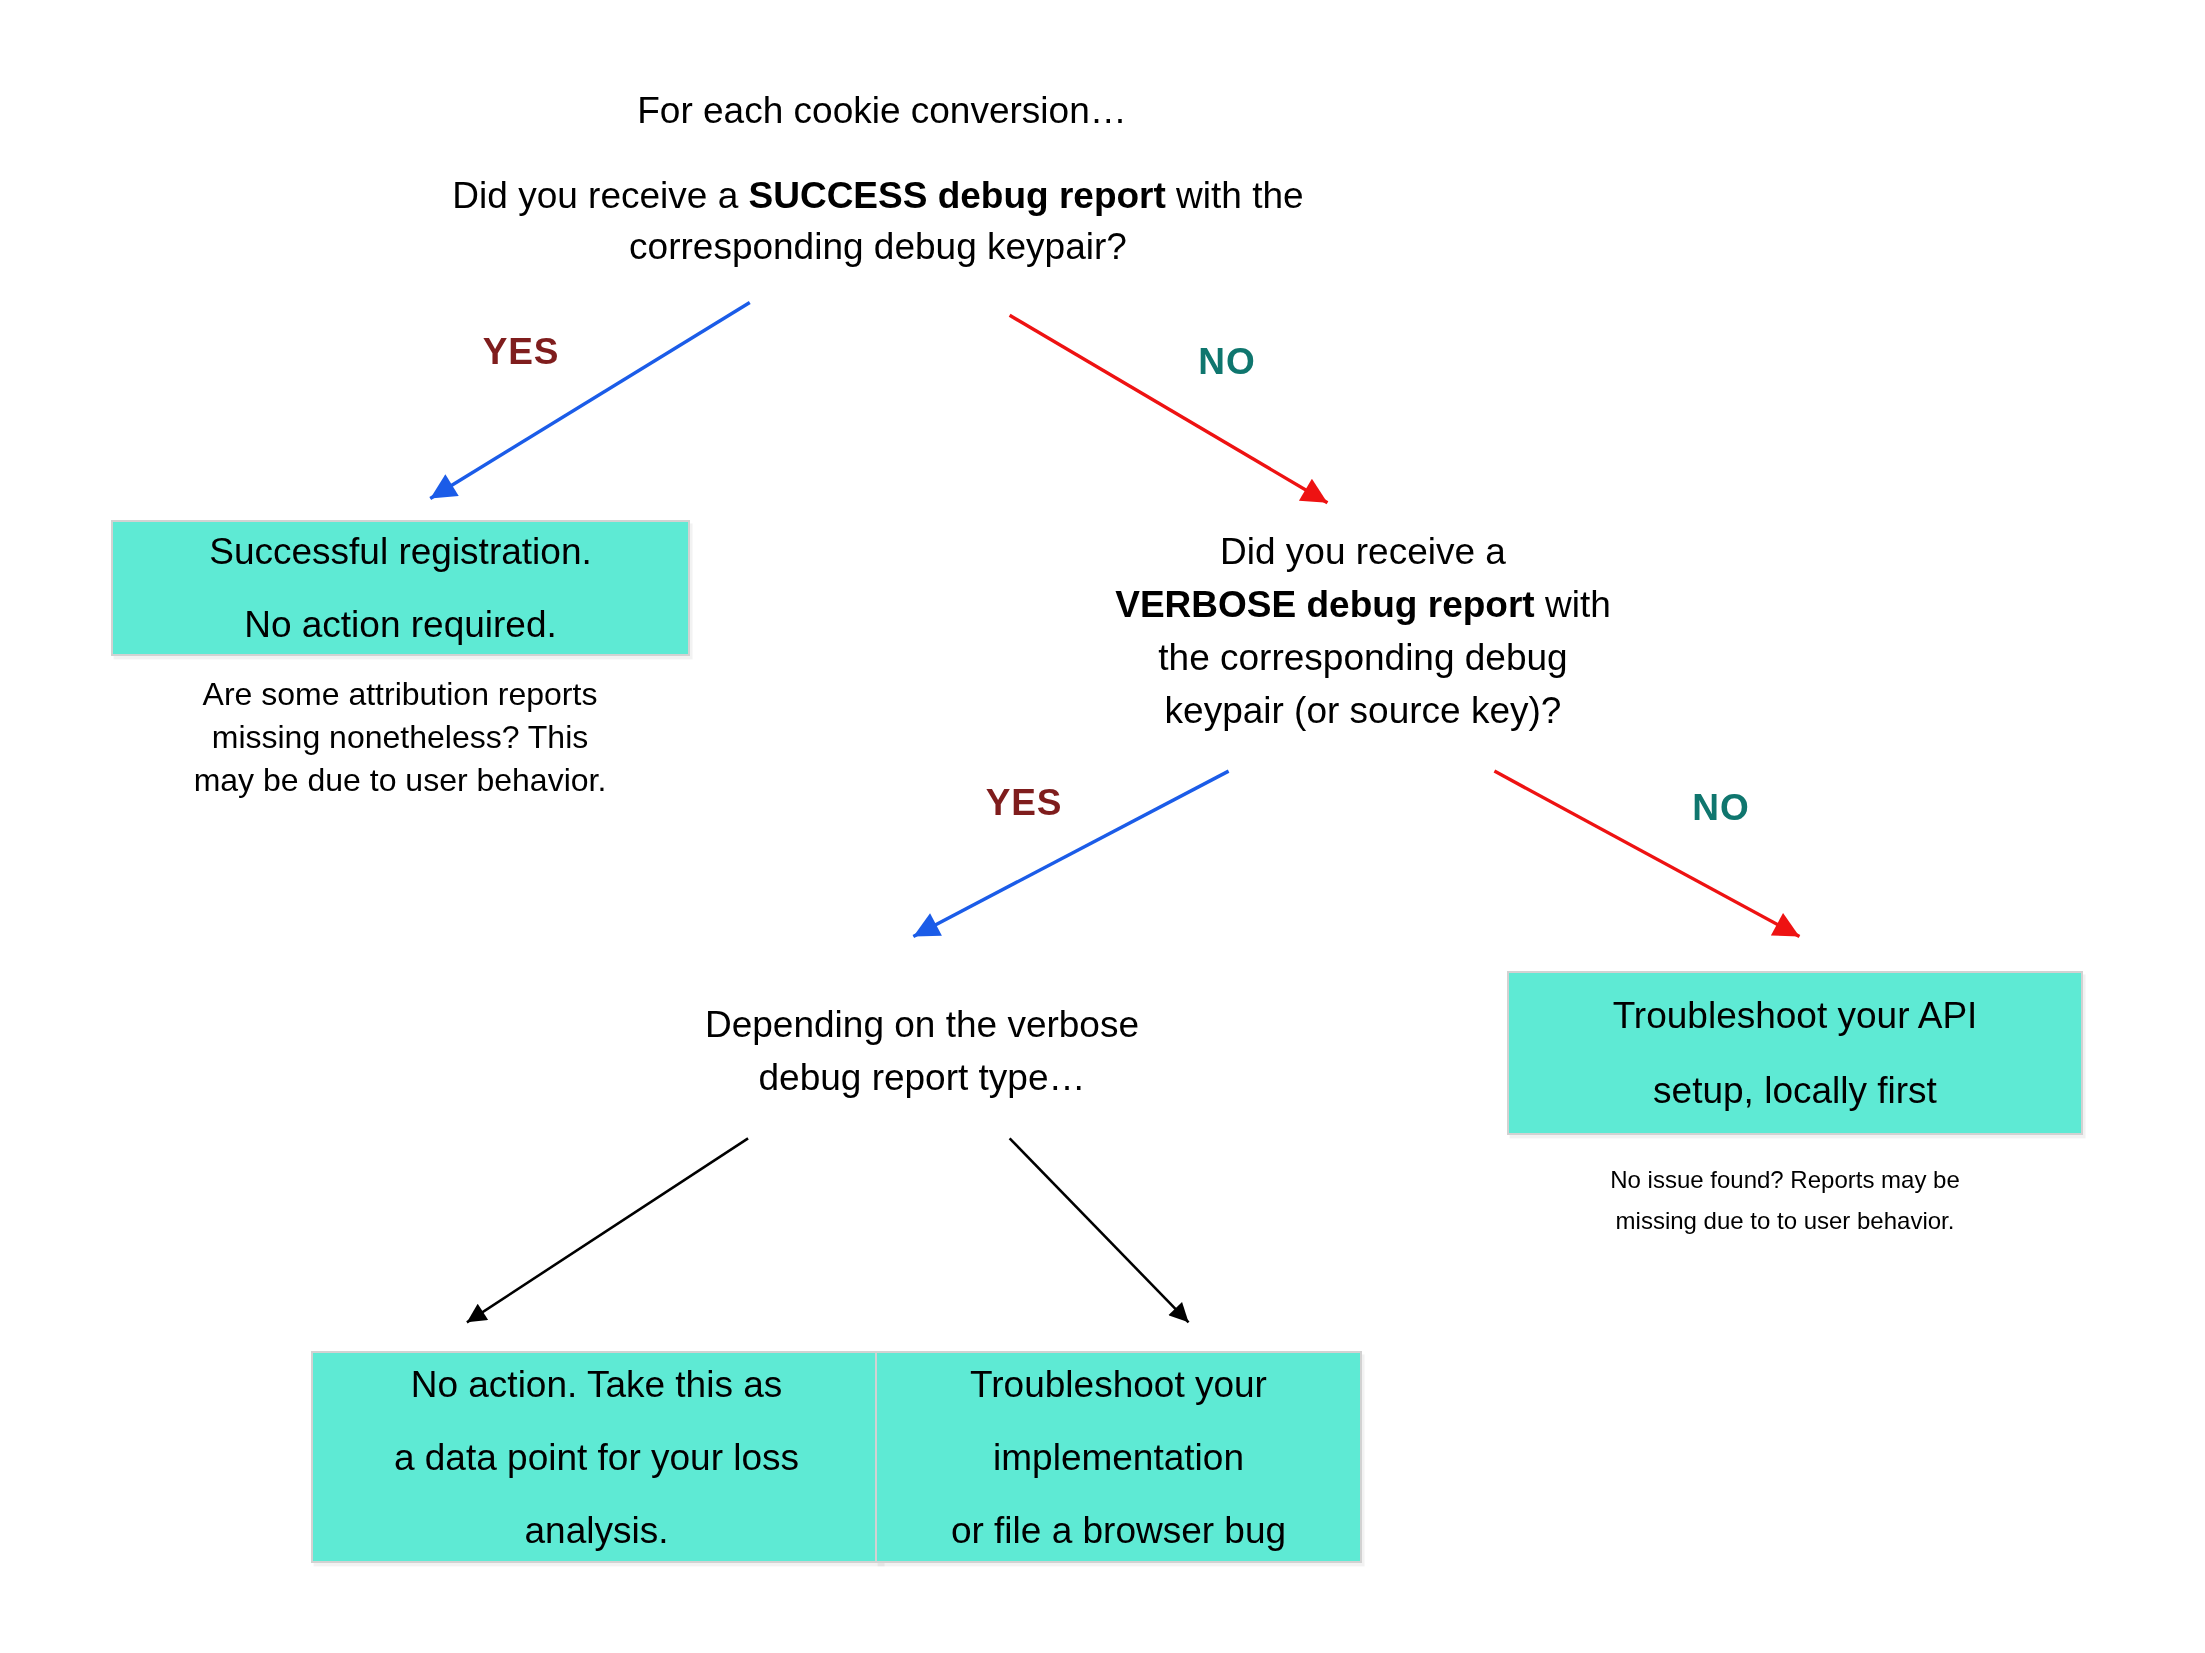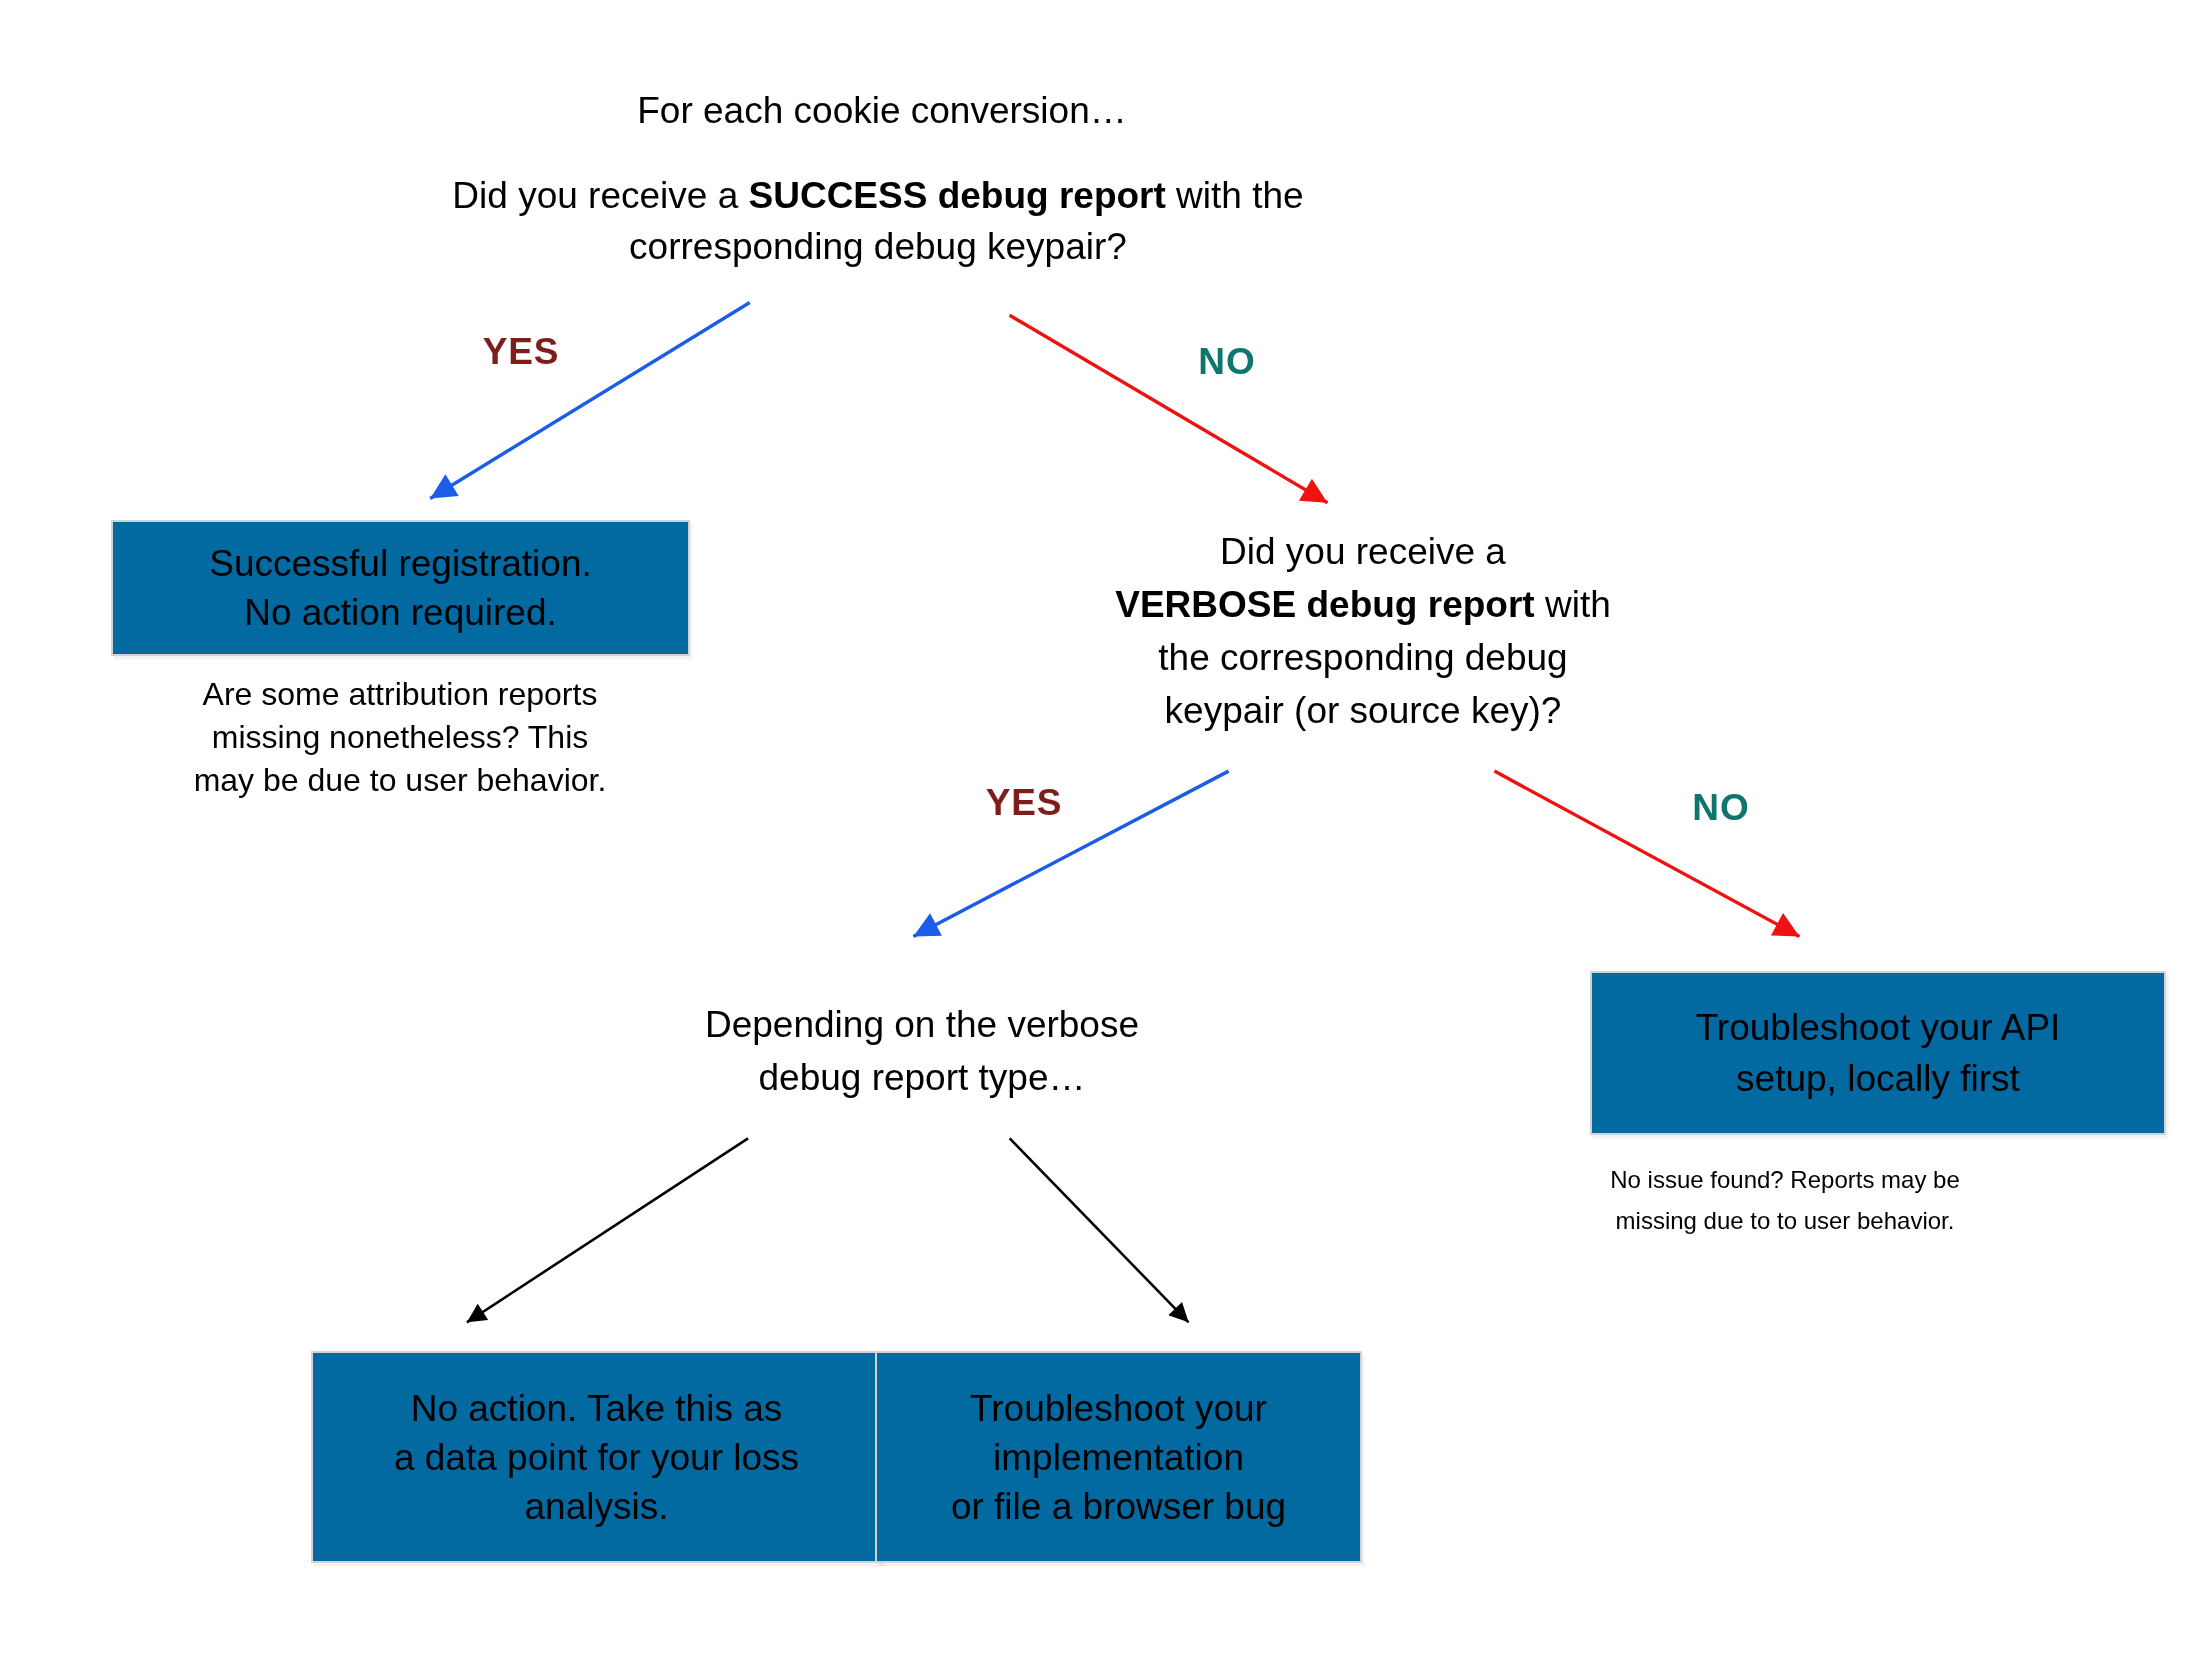--- a/index.html
+++ b/index.html
@@ -23,29 +23,30 @@
   .fs-main { font-size: 37px; line-height: 51px; }
   .fs-q2   { font-size: 37px; line-height: 53px; }
   .fs-note { font-size: 32px; line-height: 43px; }
   .fs-note2{ font-size: 24px; line-height: 41px; }
   .label   { font-size: 37px; font-weight: bold; letter-spacing: 0.9px; }
   .blue { color: #7f1d1d; }
   .red  { color: #0f766e; }
   .box {
     position: absolute;
     box-sizing: border-box;
-    background: #0369a1;
+    background: #5eead4;
     border: 2.6px solid #d2d2d2;
     box-shadow: 2.6px 3.4px 0 rgba(0,0,0,0.05);
     display: flex;
     flex-direction: column;
     align-items: center;
     justify-content: center;
     text-align: center;
     white-space: nowrap;
+    gap: 24px;
   }
   .box .ln { font-size: 37px; }
   .lh58 .ln { line-height: 49px; }
   .lh60 .ln { line-height: 51px; }
   .lh57 .ln { line-height: 49px; text-align: center; }
 </style>
 </head>
 <body>
 
 <div class="canvas">
@@ -100,21 +101,21 @@
   </div>
 
   <div class="t label blue" style="left:1024px; top:782px;">YES</div>
   <div class="t label red" style="left:1721px; top:787px;">NO</div>
 
   <div class="t fs-q2" style="left:922px; top:998px;">
     <span class="ln">Depending on the verbose</span>
     <span class="ln">debug report type…</span>
   </div>
 
-  <div class="box lh60" style="left:1590px; top:971px; width:576px; height:164px;">
+  <div class="box lh60" style="left:1507px; top:971px; width:576px; height:164px;">
     <span class="ln">Troubleshoot your API</span>
     <span class="ln">setup, locally first</span>
   </div>
 
   <div class="t fs-note2" style="left:1785px; top:1159px;">
     <span class="ln">No issue found? Reports may be</span>
     <span class="ln">missing due to to user behavior.</span>
   </div>
 
   <div class="box lh57" style="left:311px; top:1351px; width:571px; height:212px;">

